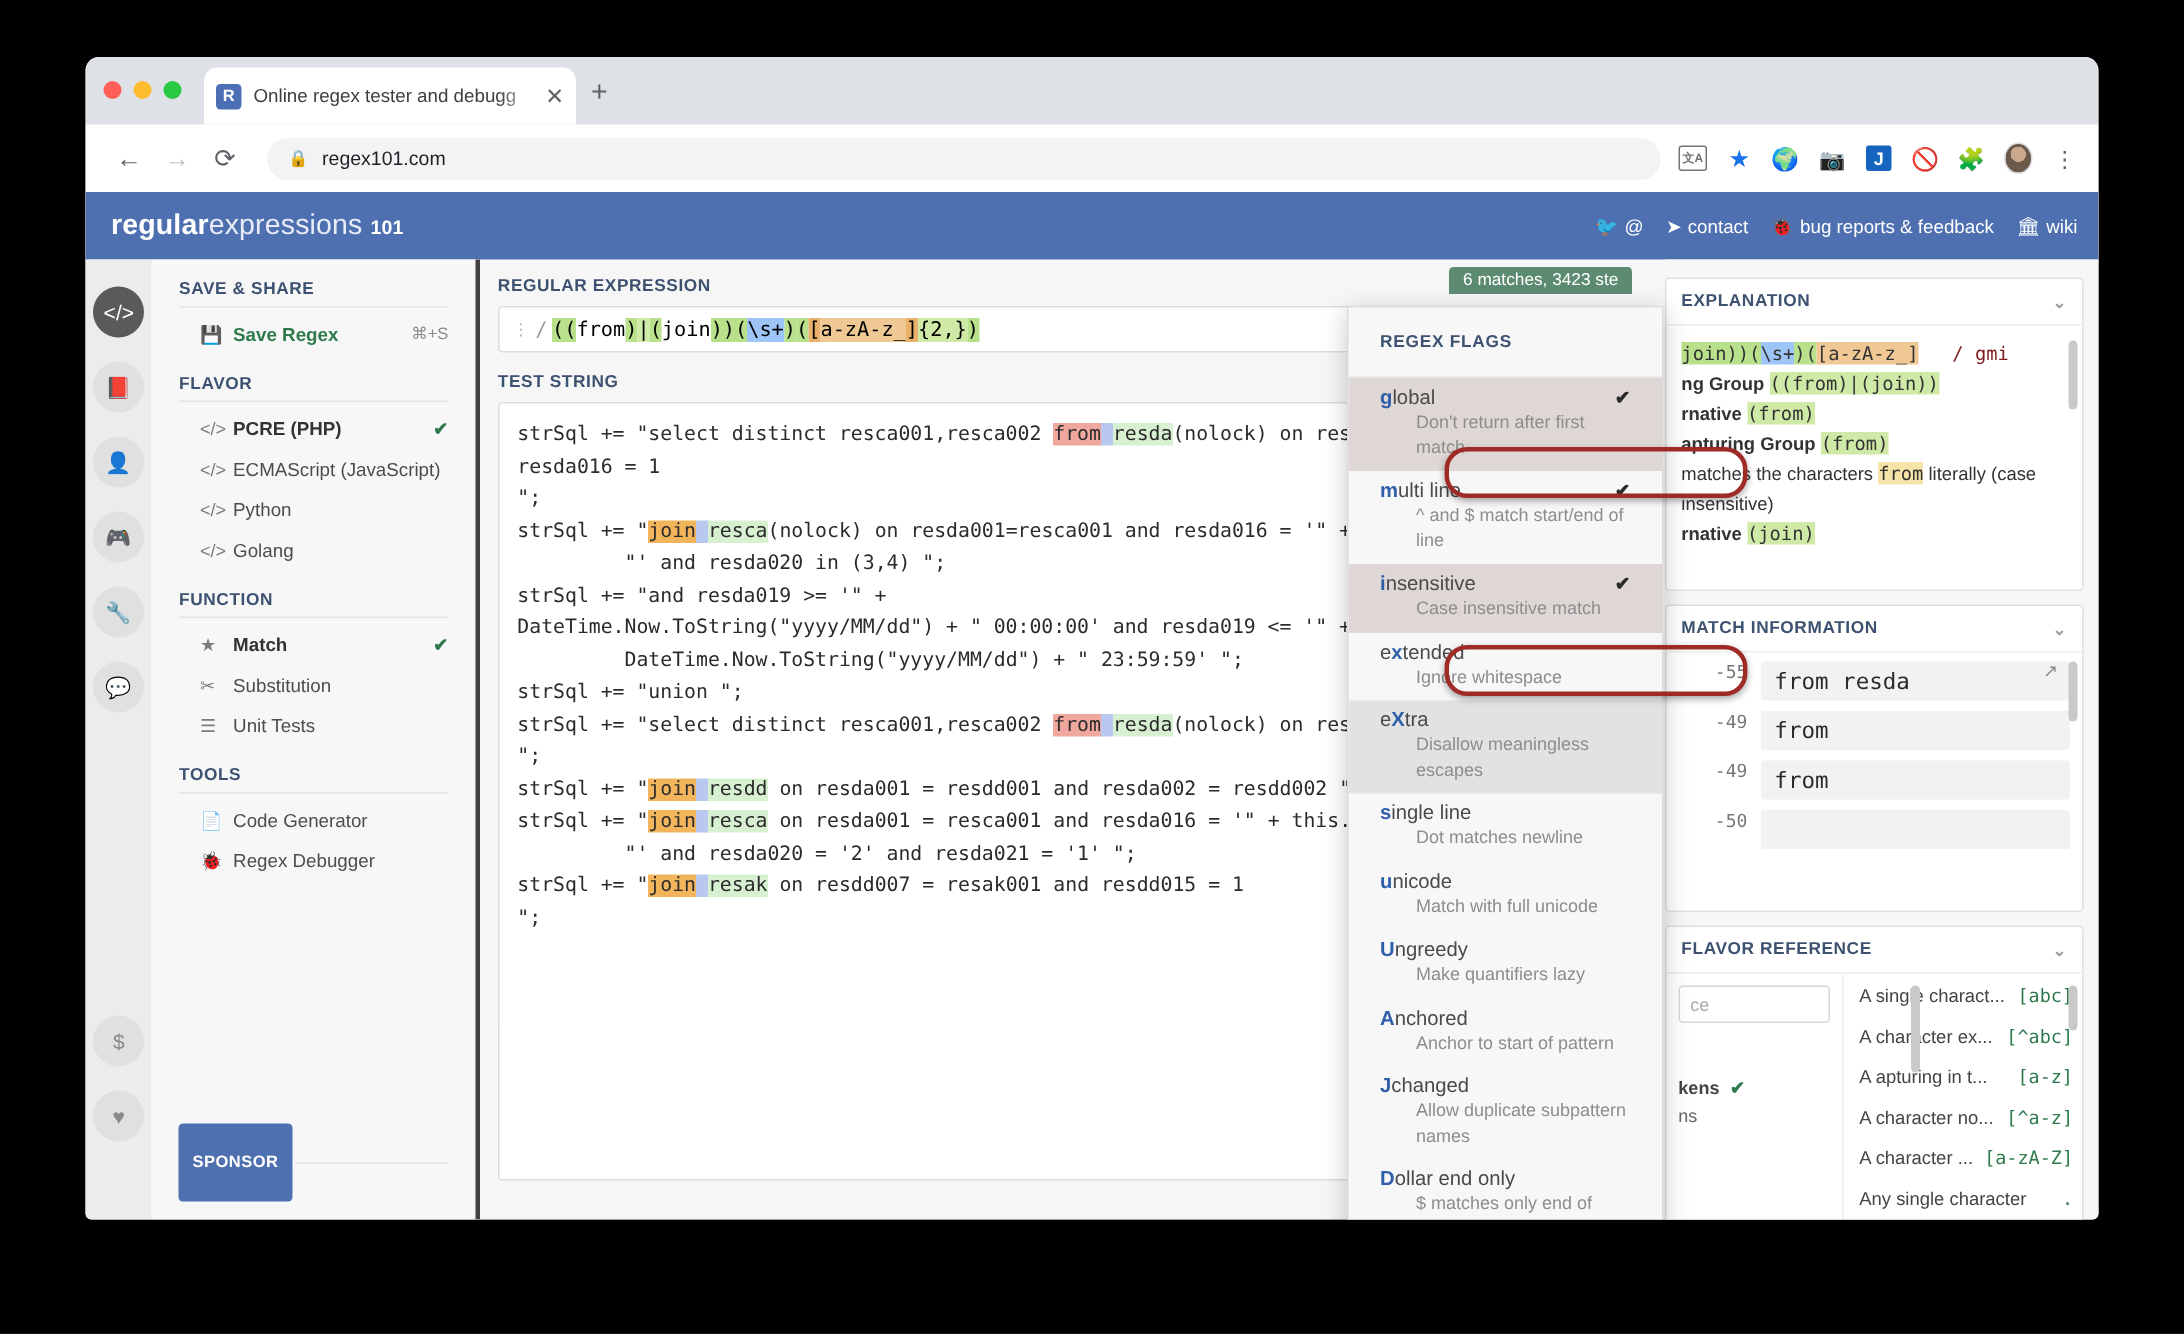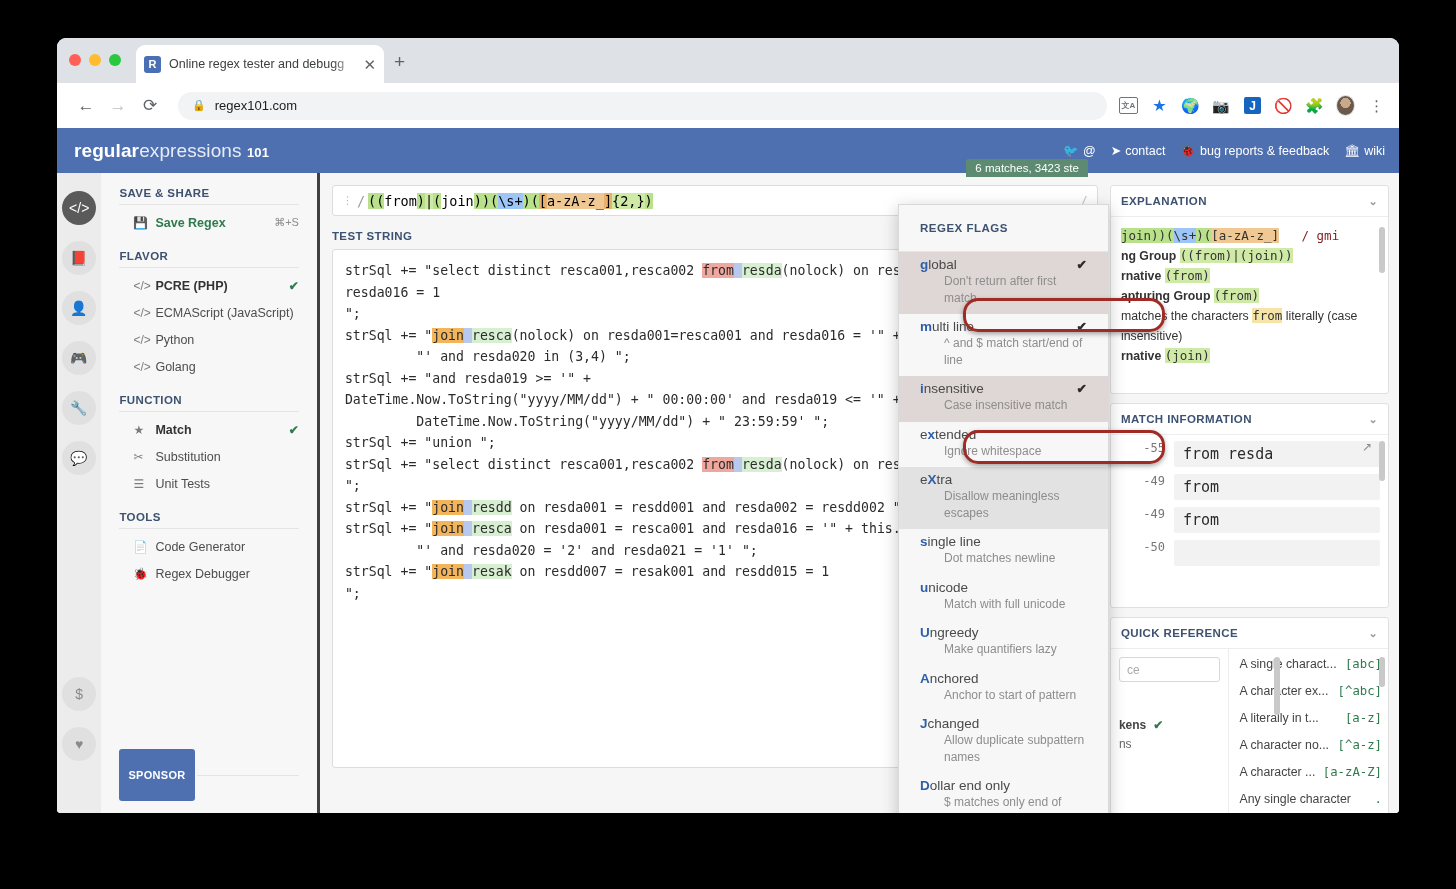--- a/index.html
+++ b/index.html
@@ -410,20 +410,21 @@
             <span class="lbl">Regex Debugger</span>
           </div>
 
           <div class="sponsor">
             <span class="badge">SPONSOR</span>
             <span class="line"></span>
           </div>
         </div>
 
         <div class="main">
+          <div class="lbl-hdr">REGULAR EXPRESSION</div>
           <div class="re-row">
             <div class="matchbadge">6 matches, 3423 ste</div>
             <div class="re-field">
               <span class="grip">⋮</span>
               <span class="slash">/</span>
               <span id="regex-tokens"><span class="g-green">((</span><span>from</span><span class="g-green">)</span><span class="g-green2">|</span><span class="g-green">(</span><span>join</span><span class="g-green">))</span><span class="g-green">(</span><span class="g-blue">\s+</span><span class="g-green">)</span><span class="g-green">(</span><span class="g-orange">[</span><span class="g-orange2">a-zA-z_</span><span class="g-orange">]</span><span class="g-green2">{2,}</span><span class="g-green">)</span></span>
               <span class="trail">/</span>
             </div>
           </div>
 
@@ -485,21 +486,21 @@
                     <div class="rng">-50</div>
                     <div class="val"></div>
                   </div>
                 </div>
               <div class="vscroll" style="top:6px;height:40px;"></div>
             </div>
           </div>
 
           <div class="card">
             <div class="card-hdr">
-              <span>QUICK REFERENCE</span>
+              <span>FLAVOR REFERENCE</span>
               <span class="chev">⌄</span>
             </div>
             <div class="card-body qr">
               <div class="qr-left">
                 <div class="qr-search">ce</div>
                 <div class="qr-opt">
                   <b>kens</b>
                   <span class="chk">✔</span>
                 </div>
                 <div class="qr-opt2">ns</div>
@@ -507,21 +508,21 @@
               <div class="qr-right" id="qr-rows">
                   <div class="qrrow">
                     <div class="d">A single charact...</div>
                     <div class="t">[abc]</div>
                   </div>
                   <div class="qrrow">
                     <div class="d">A character ex...</div>
                     <div class="t">[^abc]</div>
                   </div>
                   <div class="qrrow">
-                    <div class="d">A literally in t...</div>
+                    <div class="d">A apturing in t...</div>
                     <div class="t">[a-z]</div>
                   </div>
                   <div class="qrrow">
                     <div class="d">A character no...</div>
                     <div class="t">[^a-z]</div>
                   </div>
                   <div class="qrrow">
                     <div class="d">A character ...</div>
                     <div class="t">[a-zA-Z]</div>
                   </div>

